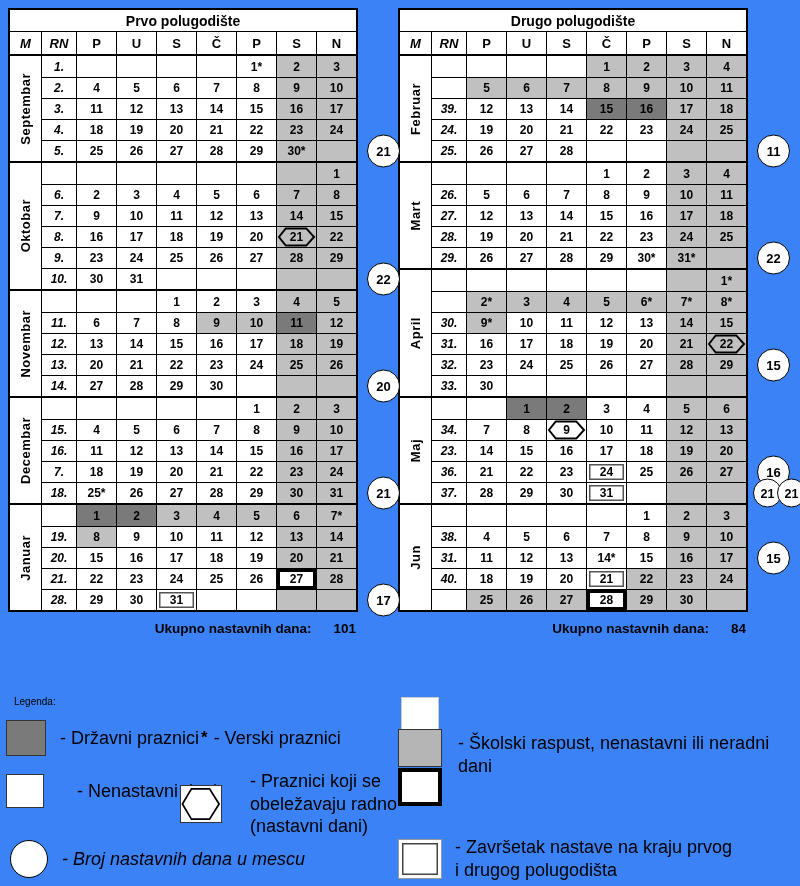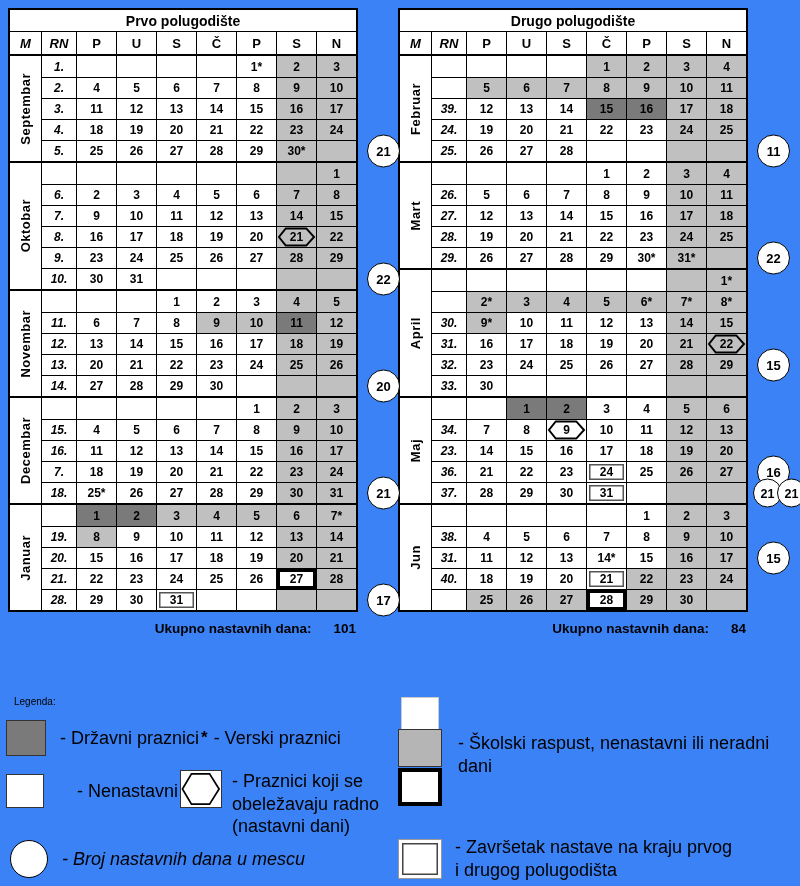--- a/index.html
+++ b/index.html
@@ -1627,21 +1627,21 @@
       <div class="sq-gray"></div>
     </div>
     <div class="lg-label" style="margin-top:44px;">- Školski raspust, nenastavni ili neradni dani</div>
   </div>
 
   <div class="lg-item" style="left:6px;top:774px;gap:33px;">
     <div class="sw sw-white"></div>
     <div class="lg-label">- Nenastavni dani</div>
   </div>
 
-  <div class="lg-item" style="left:180px;top:770px;align-items:flex-start;gap:10px;">
+  <div class="lg-item" style="left:180px;top:770px;align-items:center;gap:28px;">
     <div class="sw sw-hexbox">
       <svg viewBox="0 0 42 38" preserveAspectRatio="none">
         <polygon points="11,3 30,3 40,19 30,35 11,35 1.5,19"></polygon>
       </svg>
     </div>
     <div class="lg-label" style="width:172px;">- Praznici koji se obeležavaju radno (nastavni dani)</div>
   </div>
 
   <div class="lg-item" style="left:398px;top:768px;">
     <div class="sw sw-thick"></div>

